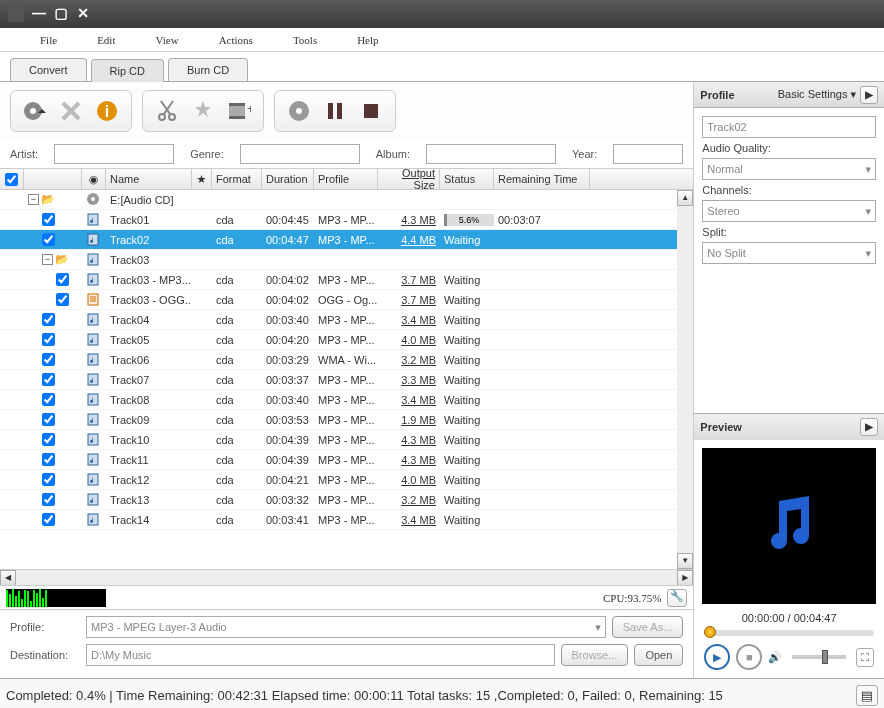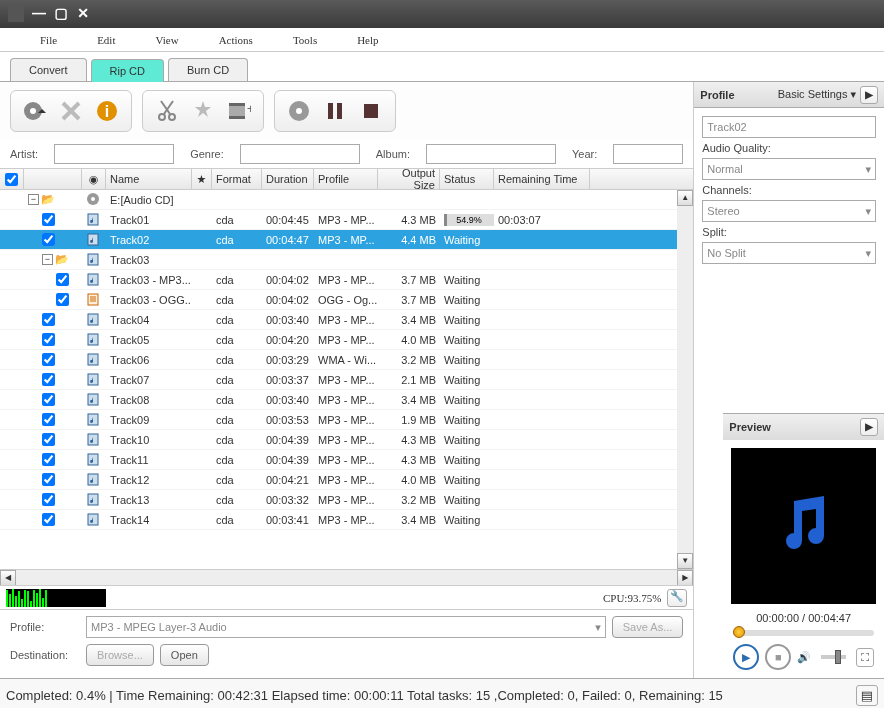--- a/index.html
+++ b/index.html
@@ -6,42 +6,42 @@
 body { font-family: Tahoma, Arial, sans-serif; font-size: 11px; color: #333; background: #fff; width: 884px; height: 708px; overflow: hidden; }
 .titlebar { background: linear-gradient(#5a5a5a, #3a3a3a); height: 28px; display: flex; align-items: center; padding: 0 8px; color: #fff; }
 .titlebar-icon { width: 16px; height: 16px; background: #555; margin-right: 6px; }
 .titlebar-title { flex: 1; font-weight: bold; font-size: 12px; }
 .titlebar-btns { display: flex; gap: 4px; }
 .titlebar-btn { width: 18px; height: 16px; color: #fff; font-size: 14px; font-weight: bold; text-align: center; line-height: 14px; cursor: pointer; }
 .menubar { background: #fff; height: 24px; display: flex; align-items: center; padding: 0 20px; border-bottom: 1px solid #ccc; }
 .menu-item { padding: 0 20px; cursor: pointer; color: #333; font-family: Liberation Serif, serif; }
 .tabs-row { display: flex; align-items: flex-end; height: 30px; padding: 4px 10px 0; background: #fff; border-bottom: 1px solid #aaa; }
 .tab { padding: 5px 18px; border: 1px solid #aaa; border-bottom: none; border-radius: 4px 4px 0 0; background: #f0f0f0; margin-right: 4px; cursor: pointer; font-size: 11px; }
-.tab.active { background: #5eead4; position: relative; top: 1px; }
+.tab.active { background: #e5e5e5; position: relative; top: 1px; }
 .main-area { display: flex; height: 596px; }
 .left-col { flex: 1; display: flex; flex-direction: column; border-right: 1px solid #ccc; }
 .right-col { width: 232px; display: flex; flex-direction: column; }
 .toolbar { display: flex; gap: 10px; padding: 8px 10px; background: #fdfdfd; }
 .tool-group { display: flex; gap: 4px; border: 1px solid #ccc; border-radius: 6px; padding: 4px 8px; background: linear-gradient(#fff,#eee); align-items: center; }
 .tool-btn { width: 32px; height: 32px; border-radius: 4px; display: flex; align-items: center; justify-content: center; cursor: pointer; }
 .tool-btn svg { width: 24px; height: 24px; }
 .metadata-row { display: flex; align-items: center; gap: 16px; padding: 4px 10px; }
 .metadata-row label { color: #555; }
 .metadata-row input { border: 1px solid #aaa; height: 20px; padding: 0 4px; }
 .grid-header { display: flex; background: linear-gradient(#fafafa,#e8e8e8); border-top: 1px solid #ccc; border-bottom: 1px solid #ccc; height: 22px; align-items: center; font-size: 11px; color: #333; }
 .grid-header > div { border-right: 1px solid #ccc; padding: 0 4px; height: 100%; display: flex; align-items: center; overflow: hidden; }
 .col-chk-h { width: 24px; justify-content: center; }
 .col-tree { width: 58px; }
 .col-ico { width: 24px; justify-content: center; }
 .col-name { width: 86px; }
 .col-star { width: 20px; justify-content: center; }
 .col-fmt { width: 50px; }
 .col-dur { width: 52px; }
 .col-prof { width: 64px; }
-.col-size { width: 62px; text-align: right; justify-content: flex-end; }
+.col-size { width: 62px; text-align: right; justify-content: flex-end; text-decoration: underline; }
 .col-stat { width: 54px; }
 .col-rem { width: 96px; }
 .grid-row { display: flex; height: 20px; align-items: center; border-bottom: 1px solid #f3f3f3; }
 .grid-row > div { padding: 0 4px; overflow: hidden; white-space: nowrap; }
 .grid-row .col-tree { display: flex; align-items: center; gap: 2px; }
 .grid-row.selected { background: #2da2e0; color: #fff; }
 .grid-row.selected .col-stat { color: #fff; }
 .tree-tgl { width: 11px; height: 11px; border: 1px solid #888; font-size: 9px; line-height: 9px; text-align: center; cursor: pointer; background: #fff; color: #333; }
 .chk { width: 13px; height: 13px; }
 .fileico { width: 14px; height: 14px; display: inline-block; }
@@ -62,21 +62,21 @@
 .dest-row .combo, .dest-row .txt { flex: 1; height: 22px; border: 1px solid #aaa; padding: 0 4px; color: #888; display: flex; align-items: center; justify-content: space-between; }
 .btn { height: 22px; padding: 0 10px; border: 1px solid #999; border-radius: 4px; background: linear-gradient(#fff,#e6e6e6); cursor: pointer; color: #555; display: flex; align-items: center; }
 .btn.disabled { color: #aaa; }
 .statusbar { height: 26px; border-top: 1px solid #aaa; display: flex; align-items: center; padding: 16px 6px; font-size: 13px; color: #333; background: #f8f8f8; }
 .profile-hdr { display: flex; align-items: center; height: 26px; background: linear-gradient(#f0f0f0,#dcdcdc); border-bottom: 1px solid #aaa; padding: 0 6px; font-weight: bold; }
 .profile-hdr .subhdr { margin-left: auto; font-weight: normal; font-size: 11px; }
 .arrow-btn { width: 18px; height: 18px; border: 1px solid #aaa; border-radius: 3px; margin-left: 4px; text-align: center; line-height: 15px; cursor: pointer; background: linear-gradient(#fff,#eee); font-size: 10px; }
 .profile-body { padding: 8px; display: flex; flex-direction: column; gap: 4px; }
 .profile-body label { color: #444; }
 .pinput { height: 22px; border: 1px solid #aaa; padding: 0 4px; color: #888; display: flex; align-items: center; justify-content: space-between; }
-.preview-sec { border-top: 1px solid #aaa; margin-left: 29px; }
+.preview-sec { border-top: 1px solid #aaa; }
 .preview-hdr { display: flex; align-items: center; height: 26px; background: linear-gradient(#f0f0f0,#dcdcdc); padding: 0 6px; font-weight: bold; }
 .preview-img { height: 156px; background: #000; margin: 8px; display: flex; align-items: center; justify-content: center; }
 .preview-time { text-align: center; margin: 2px 0 6px; }
 .slider { margin: 0 10px 8px; height: 6px; background: #ddd; border-radius: 3px; position: relative; }
 .slider-thumb { position: absolute; left: 0; top: -4px; width: 12px; height: 12px; background: radial-gradient(#ffd040,#e09000); border-radius: 50%; border: 1px solid #a06000; }
 .player-ctrls { display: flex; align-items: center; gap: 6px; padding: 0 10px 8px; }
 .play-btn { width: 26px; height: 26px; border: 2px solid #2a6db0; border-radius: 50%; display: flex; align-items: center; justify-content: center; cursor: pointer; color: #2a6db0; }
 .vol-slider { flex: 1; height: 4px; background: #ccc; position: relative; margin: 0 4px; }
 .vol-thumb { position: absolute; left: 55%; top: -5px; width: 6px; height: 14px; background: #888; border: 1px solid #555; }
 .folder-ico { color: #e0a030; }
@@ -235,21 +235,21 @@
                 </svg></span></div>
             <div class="col-name">Track01</div>
             <div class="col-star"></div>
             <div class="col-fmt">cda</div>
             <div class="col-dur">00:04:45</div>
             <div class="col-prof">MP3 - MP...</div>
             <div class="col-size">4.3 MB</div>
             <div class="col-stat">
               <div class="progress-bar">
                 <div class="progress-fill" style="width: 5.6%;"></div>
-                <div class="progress-txt">54.9%</div>
+                <div class="progress-txt">5.6%</div>
               </div>
             </div>
             <div class="col-rem">00:03:07</div>
           </div>
           <div class="grid-row selected">
             <div class="col-chk-h"></div>
             <div class="col-tree" style="padding-left: 18px;">
               <input type="checkbox" class="chk" checked="" style="">
             </div>
             <div class="col-ico"><span class="fileico"><svg width="14" height="14">
@@ -383,21 +383,21 @@
             </div>
             <div class="col-ico"><span class="fileico"><svg width="14" height="14">
                   <rect x="2" y="2" width="10" height="11" fill="#cde" stroke="#369"></rect>
                   <path d="M7 5 l0 4 a1.5 1.5 0 1 1 -1 -1" fill="#369"></path>
                 </svg></span></div>
             <div class="col-name">Track07</div>
             <div class="col-star"></div>
             <div class="col-fmt">cda</div>
             <div class="col-dur">00:03:37</div>
             <div class="col-prof">MP3 - MP...</div>
-            <div class="col-size">2.1 MB</div>
+            <div class="col-size">3.3 MB</div>
             <div class="col-stat">Waiting</div>
             <div class="col-rem"></div>
           </div>
           <div class="grid-row">
             <div class="col-chk-h"></div>
             <div class="col-tree" style="padding-left: 18px;">
               <input type="checkbox" class="chk" checked="" style="">
             </div>
             <div class="col-ico"><span class="fileico"><svg width="14" height="14">
                   <rect x="2" y="2" width="10" height="11" fill="#cde" stroke="#369"></rect>
@@ -560,20 +560,23 @@
       <div class="dest-row">
         <label>Profile:</label>
         <div class="combo">
             <span>MP3 - MPEG Layer-3 Audio</span>
             <span>▾</span>
           </div>
         <div class="btn disabled">Save As...</div>
       </div>
       <div class="dest-row">
         <label>Destination:</label>
+        <div class="txt">
+            <span>D:\My Music</span>
+          </div>
         <div class="btn disabled">Browse...</div>
         <div class="btn">Open</div>
       </div>
     </div>
   </div>
 
   <div class="right-col">
     <div class="profile-hdr">
       <span>Profile</span>
       <span class="subhdr"><span>Basic Settings</span> ▾</span>

